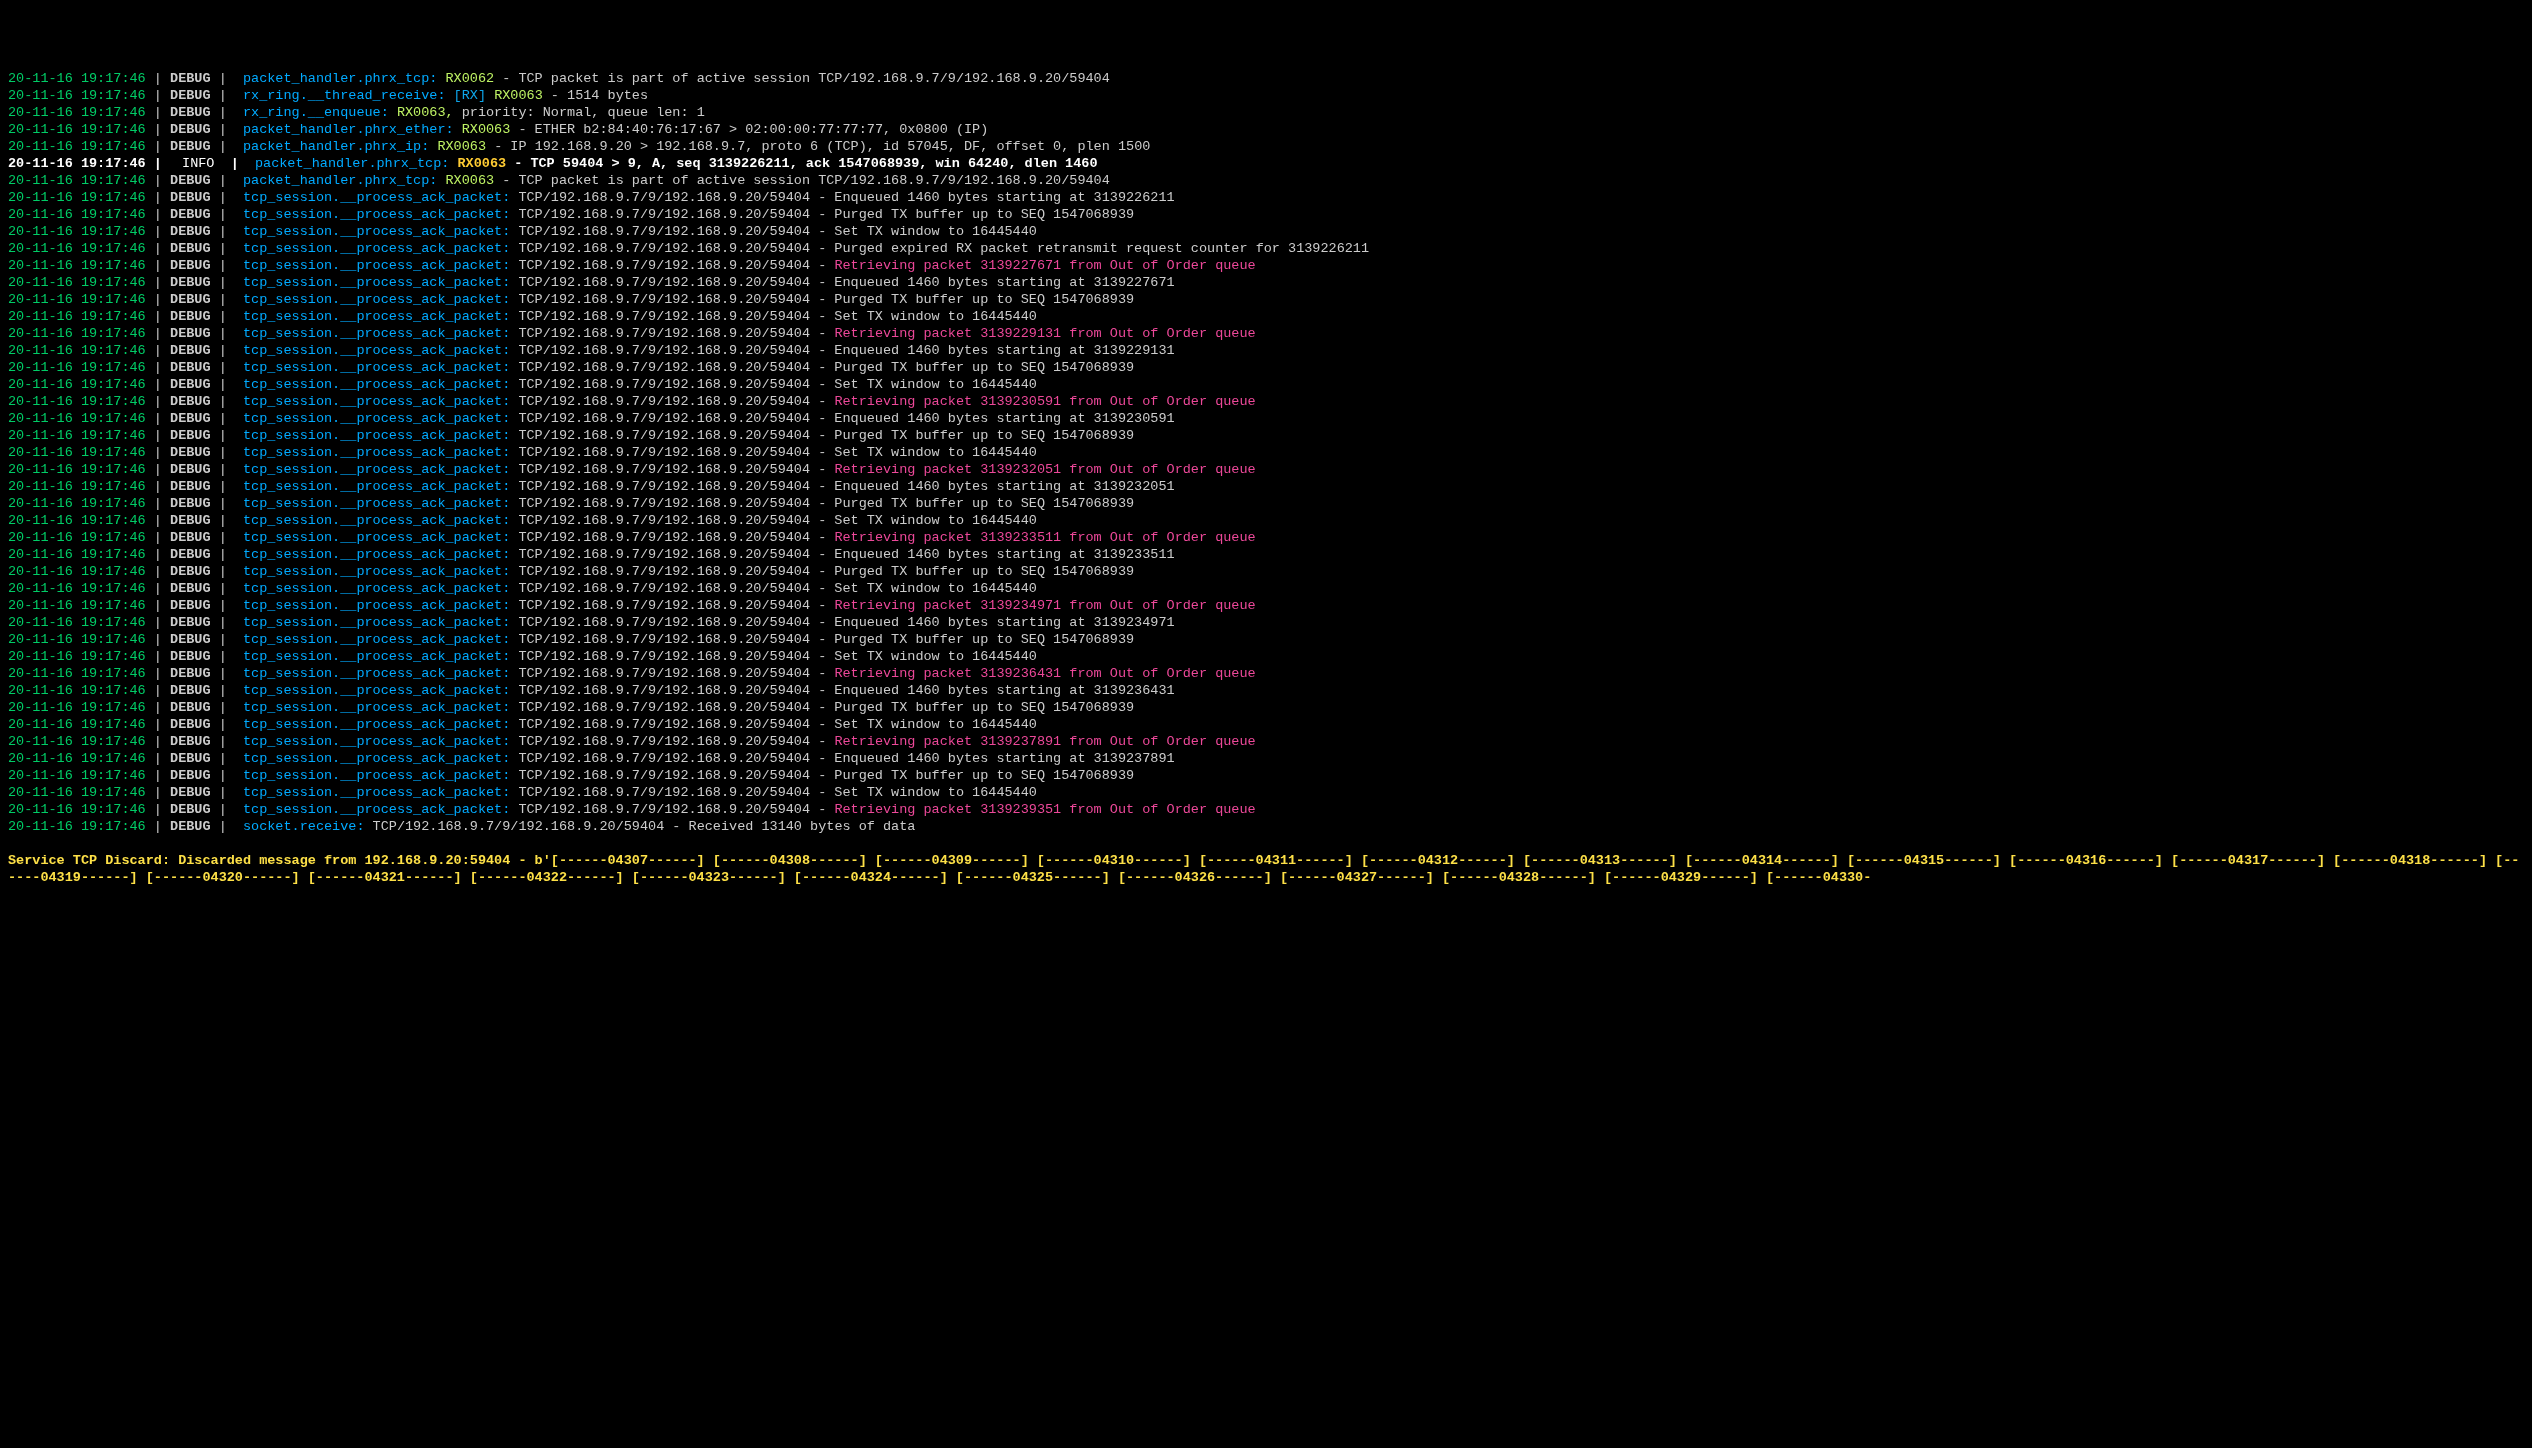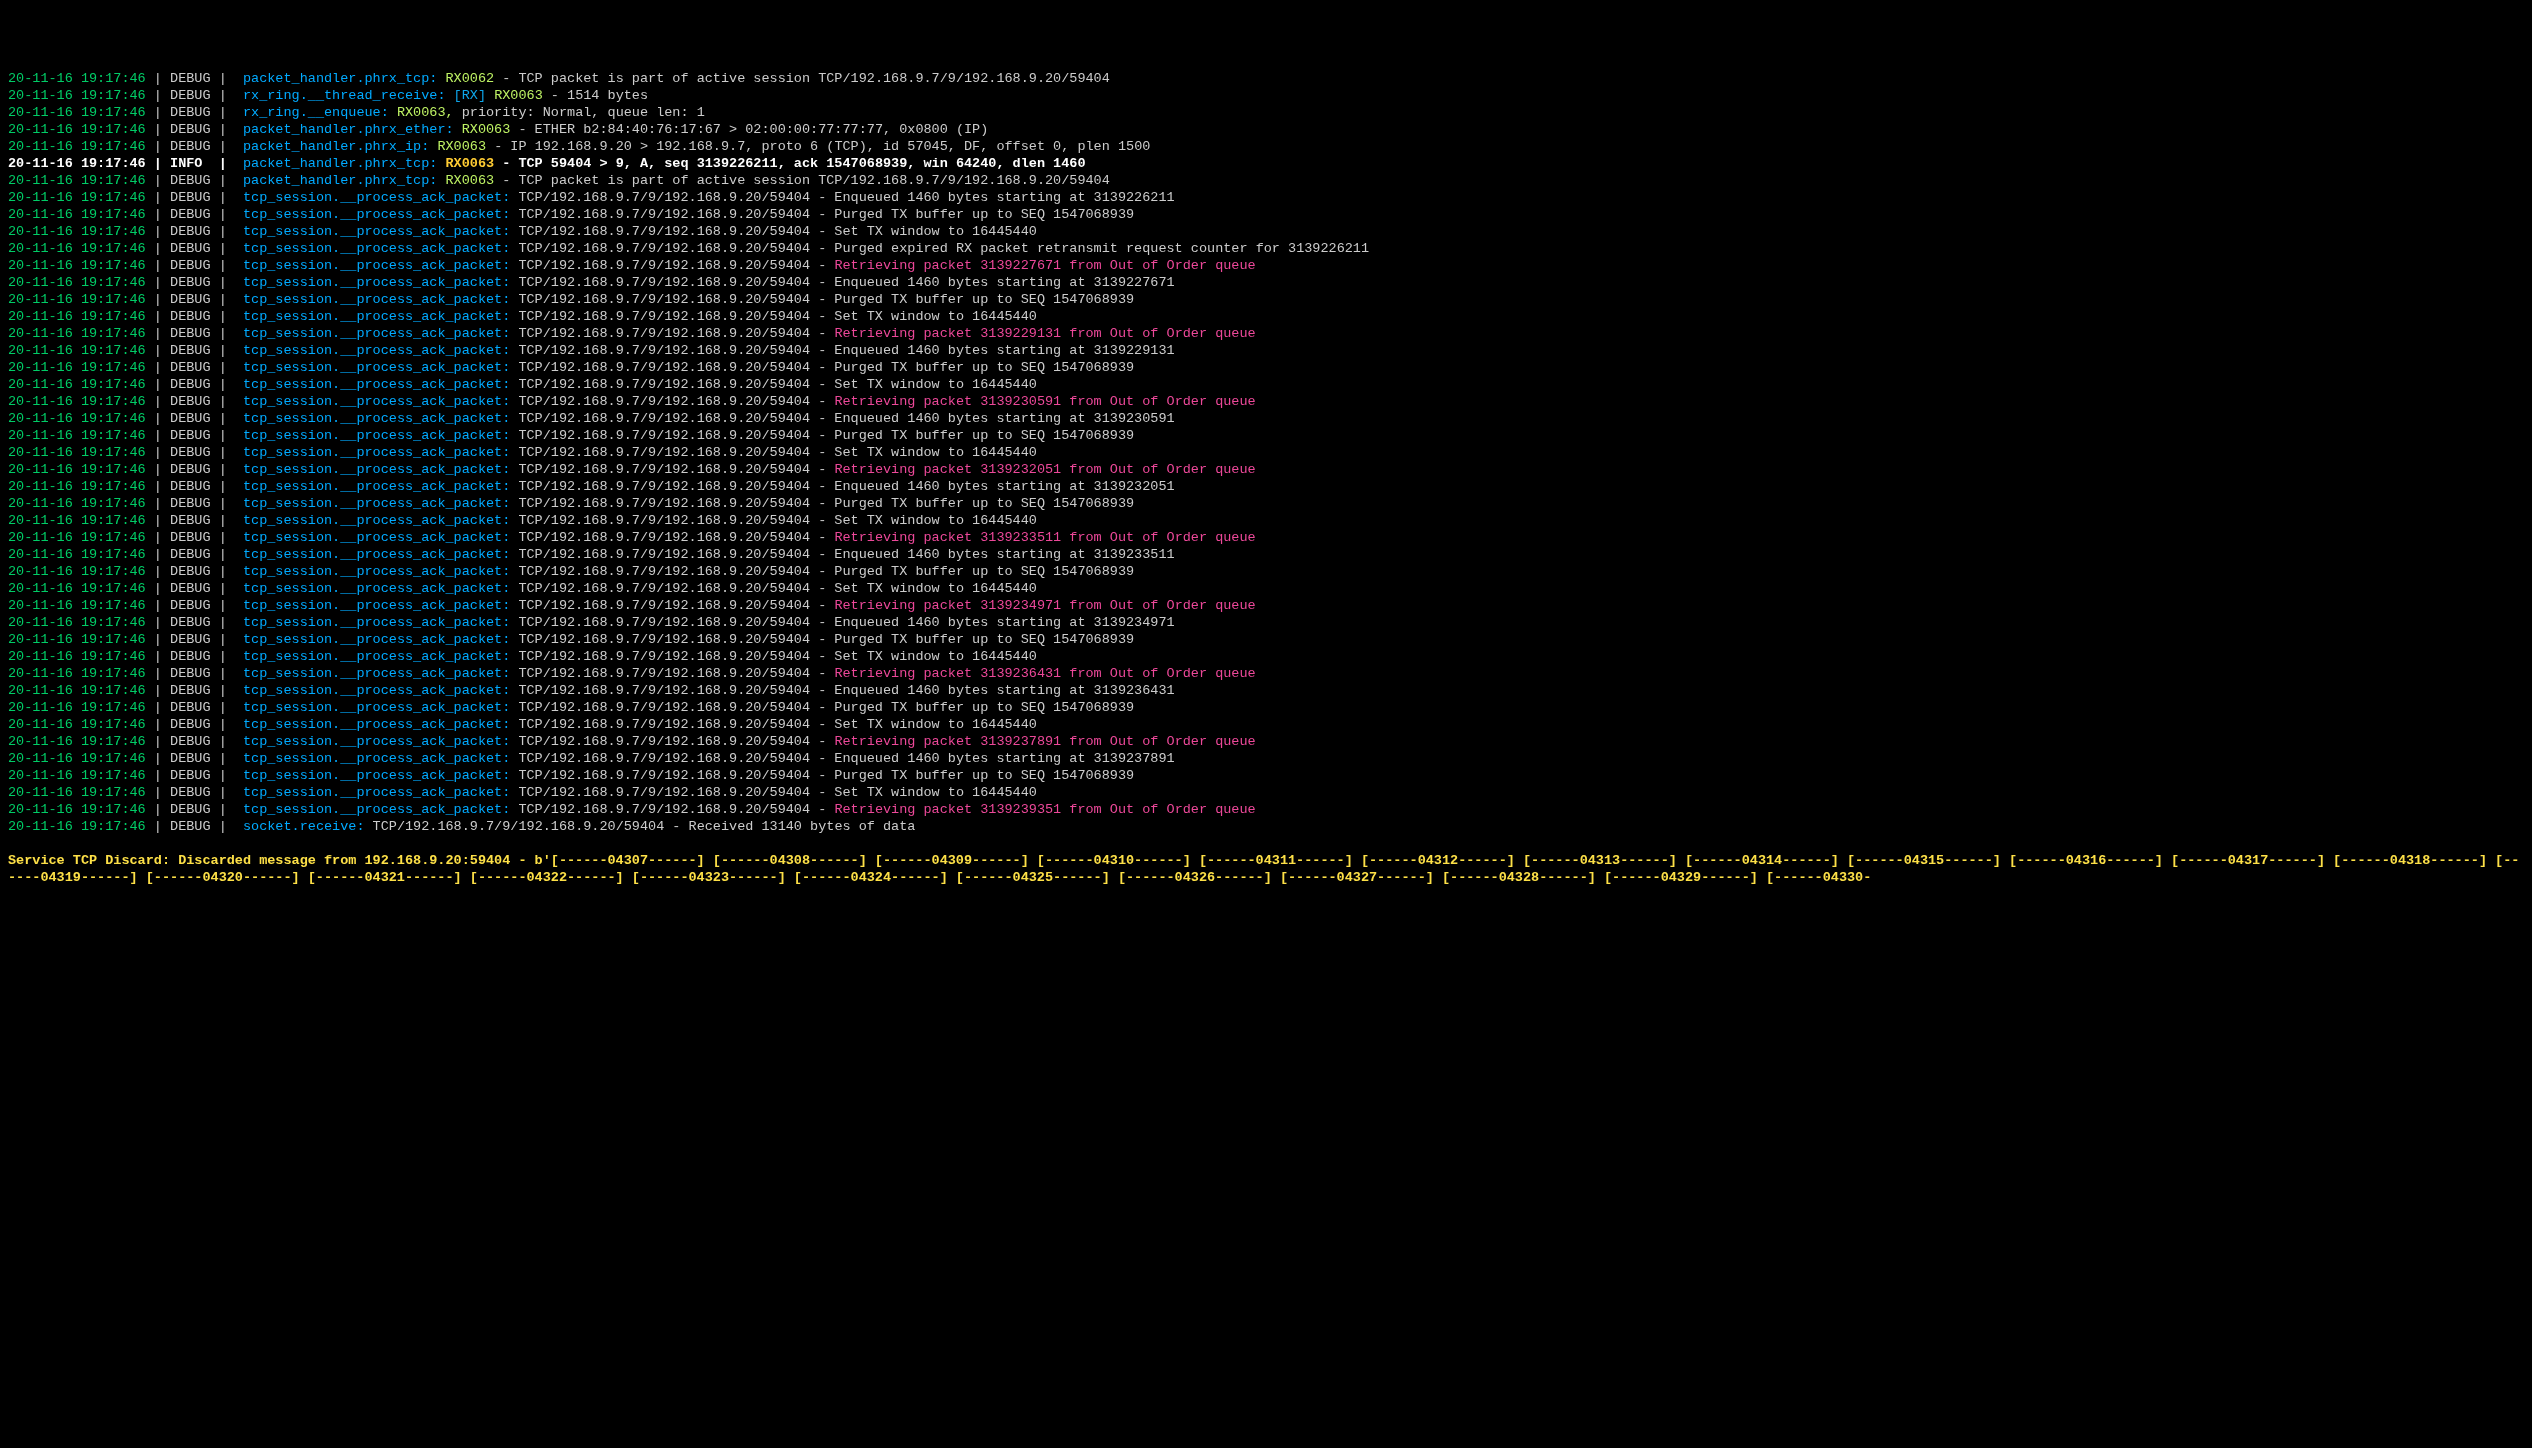--- a/index.html
+++ b/index.html
@@ -10,22 +10,22 @@
       line-height: 17px;
       color: #aaa;
       white-space: pre;
       overflow-x: auto;
       padding: 2px 8px;
     }
     .line { white-space: pre; }
     .ts { color: #00cc66; }
     .tsw { color: #ffffff; font-weight: bold; }
     .sep { color: #ccc; }
-    .lvl-debug { color: #cccccc; }
-    .lvl-info { color: #ffffff; font-weight: bold; }
+    .lvl-debug { color: #cccccc; font-weight: bold; }
+    .lvl-info { color: #ffffff; font-weight: normal; margin-left: 12px; }
     .src { color: #00aaff; }
     .rx { color: #bef264; }
     .rxb { color: #ffcc33; font-weight: bold; }
     .msg { color: #cccccc; }
     .msgw { color: #ffffff; font-weight: bold; }
     .msgg { color: #ec4899; }
     .footer { color: #fde047; font-weight: bold; }
     .rxtag { color: #0ea5e9; text-align: right; }
   </style>
 </head>

